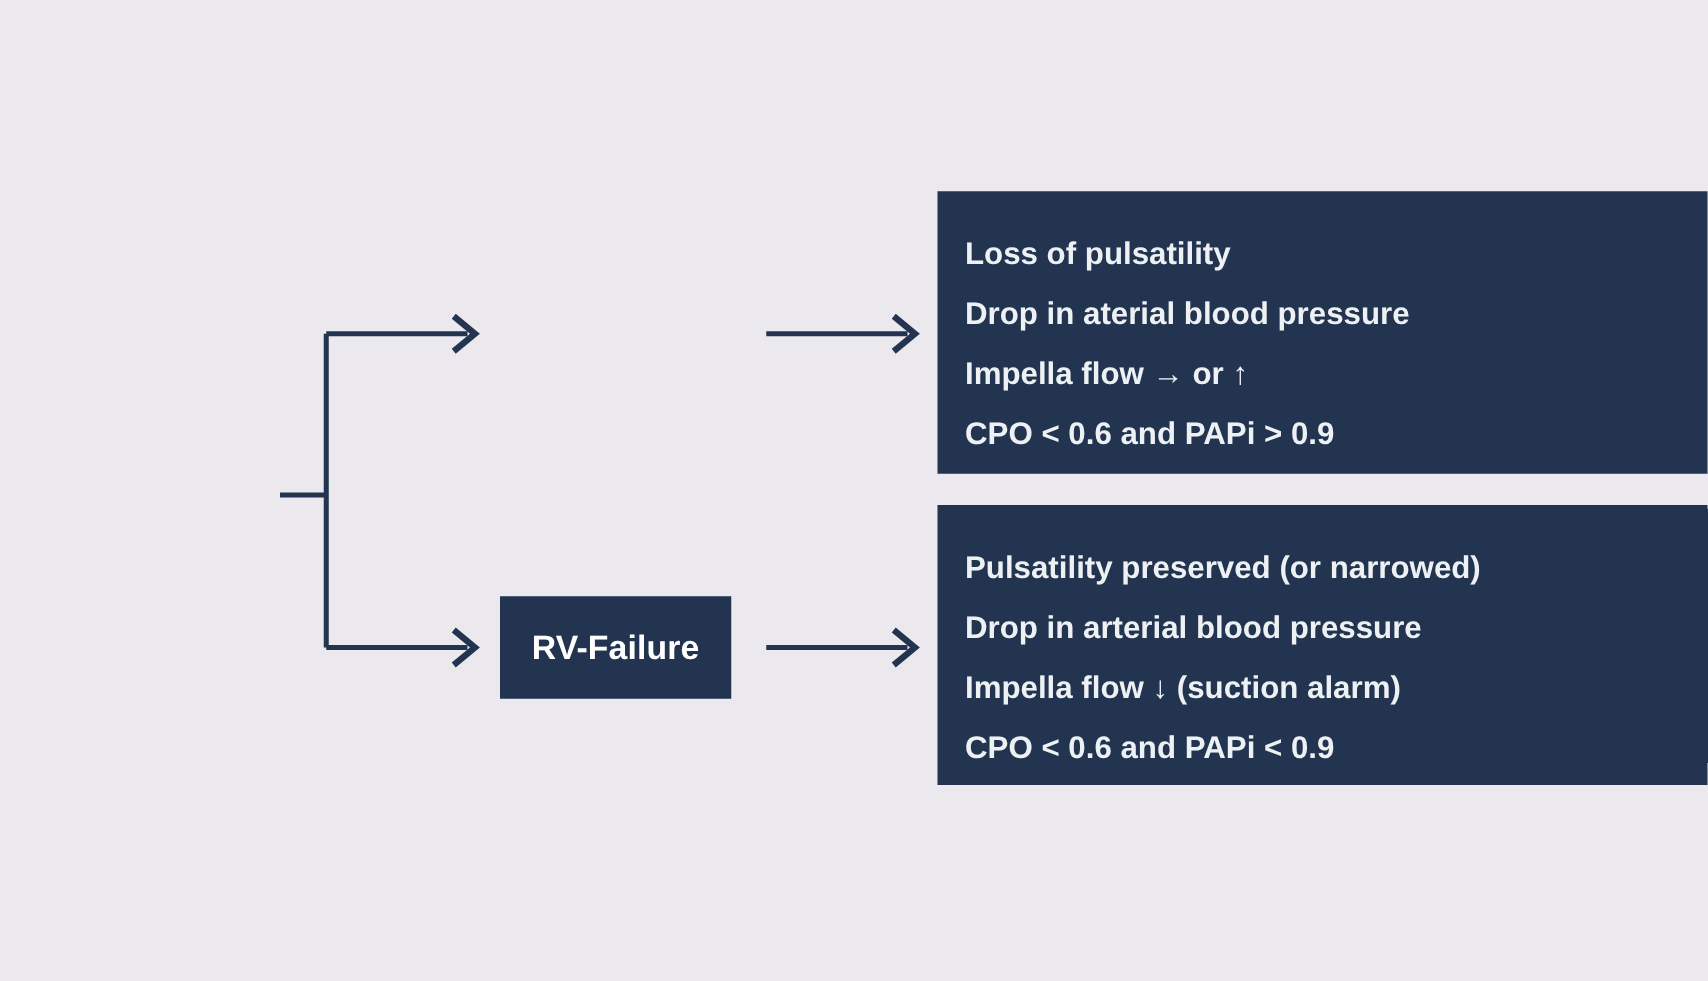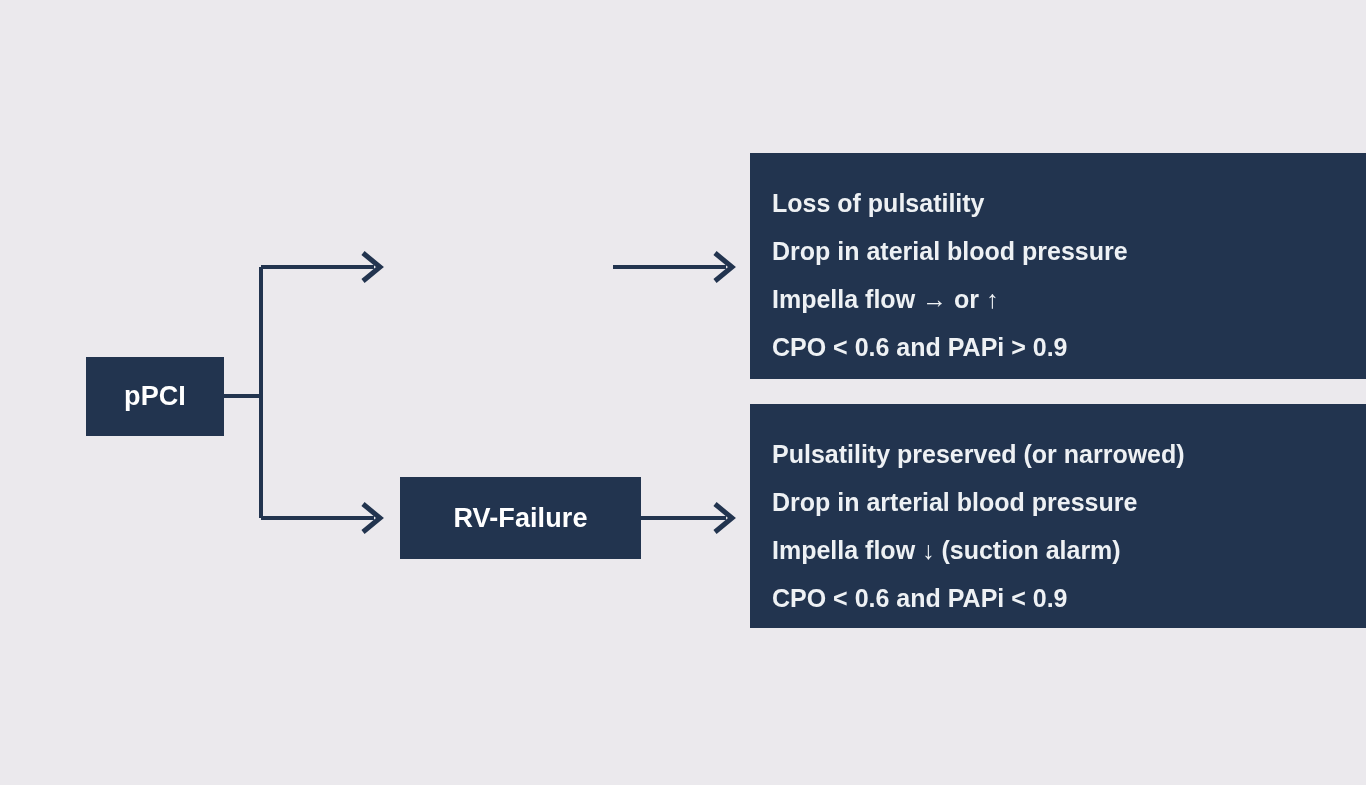--- a/index.html
+++ b/index.html
@@ -56,21 +56,21 @@
     left: 400px;
     top: 226px;
     width: 213px;
     height: 82px;
     font-size: 27px;
   }
 
   #node-rv {
     left: 400px;
     top: 477px;
-    width: 241px;
+    width: 185px;
     height: 82px;
     font-size: 27px;
   }
 
   
   .panel {
     position: absolute;
     z-index: 2;
     background: #22344f;
     box-sizing: border-box;
@@ -124,23 +124,20 @@
     </g>
     <g fill="none" stroke="#22344f" stroke-width="5" stroke-linecap="butt" stroke-linejoin="miter">
 
       <polyline points="363,253 380,267 363,281"></polyline>
       <polyline points="363,504 380,518 363,532"></polyline>
       <polyline points="715,253 732,267 715,281"></polyline>
       <polyline points="715,504 732,518 715,532"></polyline>
     </g>
   </svg>
 
-  <div class="node" id="node-ppci">
-    <span>pPCI</span>
-  </div>
 
 
   <div class="node" id="node-rv">
     <span>RV-Failure</span>
   </div>
 
   <div class="panel" id="panel-lv">
     <div class="panel-line">Loss of pulsatility</div>
     <div class="panel-line">Drop in aterial blood pressure</div>
     <div class="panel-line">Impella flow → or ↑</div>

